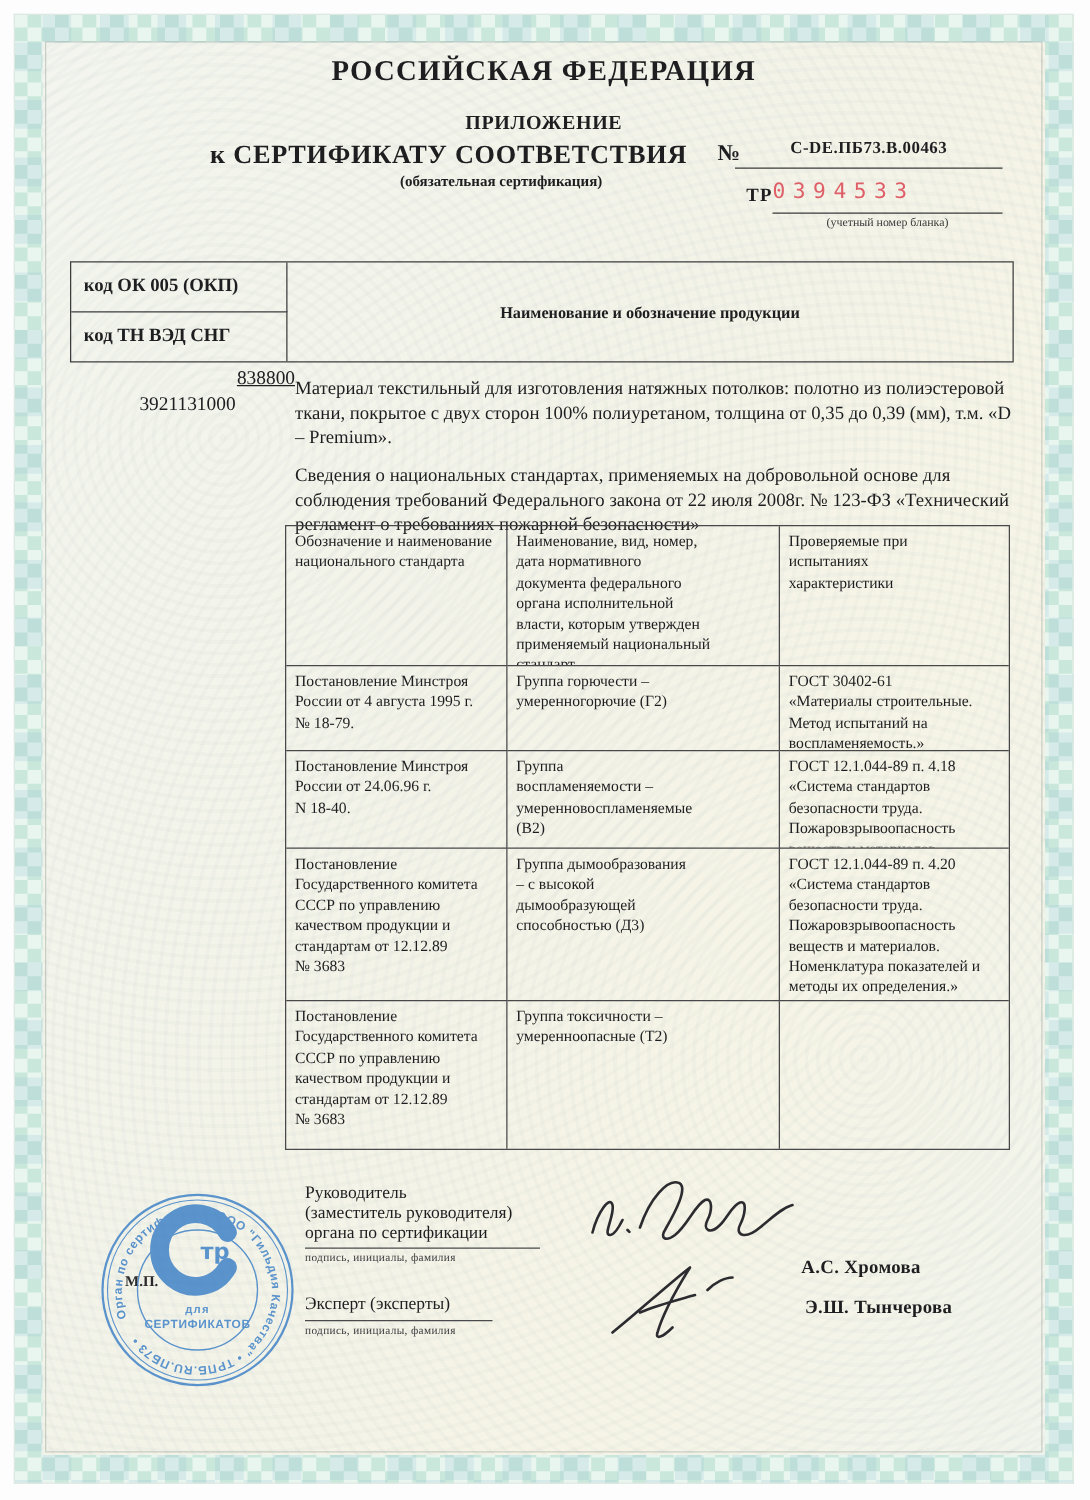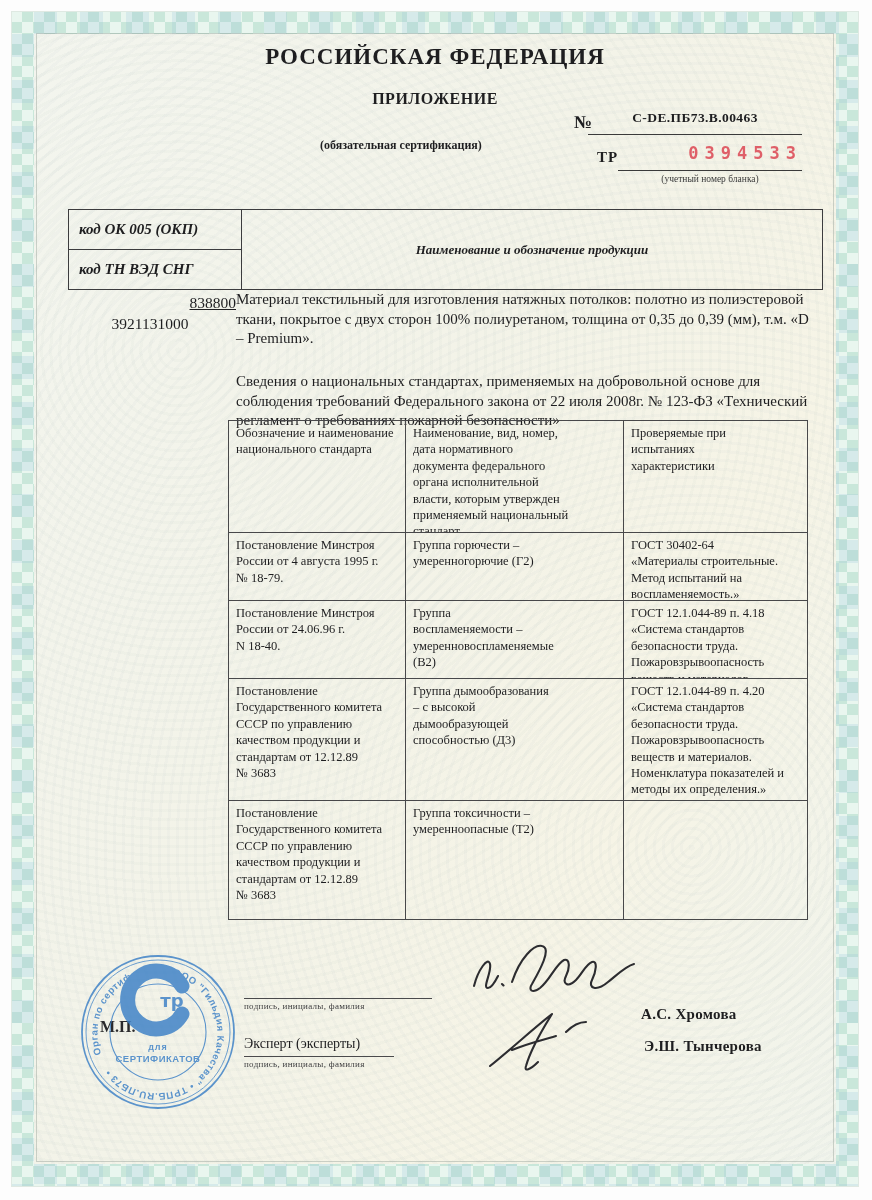--- a/index.html
+++ b/index.html
@@ -27,38 +27,38 @@
   .b{font-weight:bold;}
 
   .country-title{top:44px;font-size:23px;letter-spacing:1px;}
   .doc-type{top:90px;font-size:16px;letter-spacing:0.5px;}
   .cert-title{left:168px;top:111px;font-size:21px;letter-spacing:0.6px;}
   .num-sign{left:574px;top:112px;font-size:18px;}
   .cert-number{left:588px;top:110px;width:214px;height:24px;text-align:center;
     border-bottom:1.5px solid #3a3a3a;font-size:13.5px;font-weight:bold;letter-spacing:0.4px;}
   .cert-subtitle{left:320px;top:138px;font-size:12px;font-weight:bold;}
   .tr-label{left:597px;top:149px;font-size:15px;font-weight:bold;letter-spacing:1px;}
-  .tr-number{left:618px;top:143px;width:184px;height:27px;text-align:right;
+  .tr-number{left:618px;top:143px;width:184px;height:27px;text-align:left;
     border-bottom:1.5px solid #3a3a3a;font-family:"DejaVu Sans Mono",monospace;
-    font-size:17px;font-weight:bold;letter-spacing:6px;color:var(--accent-red,#df5f68);}
+    font-size:17px;font-weight:normal;letter-spacing:6px;color:var(--accent-red,#df5f68);}
   .tr-caption{left:618px;top:174px;width:184px;text-align:center;font-size:9.5px;color:#3b3b3b;}
 
-  .code-table{left:68px;top:209px;width:753px;height:79px;display:grid;
-    grid-template-columns:173px 1fr;grid-template-rows:1fr 1fr;border:1.5px solid #3c3c3e;font-style:italic;}
+  .code-table{left:56px;top:209px;width:753px;height:79px;display:grid;
+    grid-template-columns:173px 1fr;grid-template-rows:1fr 1fr;border:1.5px solid #3c3c3e;}
   .code-table .cc{display:flex;align-items:center;padding-left:10px;
     font-weight:bold;font-size:15px;border-right:1px solid #3c3c3e;}
   .code-table .cc.top{border-bottom:1px solid #3c3c3e;}
   .code-table .prod{grid-column:2;grid-row:1/3;display:flex;align-items:center;
     justify-content:center;font-weight:bold;font-size:13px;}
 
   .codes{left:64px;top:292px;width:172px;text-align:center;font-size:15.5px;line-height:21px;}
   .codes .u{text-decoration:underline;text-align:right;}
 
   .para{left:236px;width:578px;font-size:15px;line-height:19.5px;}
-  .para1{top:290px;}
+  .para1{top:302px;}
   .para2{top:372px;}
 
   .stable{left:228px;top:420px;width:578px;display:grid;
     grid-template-columns:177px 218px 183px;grid-template-rows:112px 68px 78px 122px 118px;
     border:1.5px solid #48484a;}
   .stable>div{border-right:1px solid #48484a;border-bottom:1px solid #48484a;
     padding:4px 5px 2px 7px;font-size:12.5px;line-height:16.4px;white-space:pre-line;overflow:hidden;}
   .stable>div:nth-child(3n){border-right:none;}
   .stable>div:nth-child(n+13){border-bottom:none;}
 
@@ -71,38 +71,39 @@
   .sign-caption{font-size:9px;color:#3d3d3f;letter-spacing:0.3px;}
   .cap1{left:244px;top:1001px;}
   .cap2{left:244px;top:1059px;}
   .sig-name{font-size:15px;font-weight:bold;letter-spacing:0.3px;}
   .name1{left:641px;top:1006px;}
   .name2{left:644px;top:1038px;}
   .sig-ink{stroke:#2c2c30;stroke-width:2.1;fill:none;stroke-linecap:round;stroke-linejoin:round;}
   .sig1{left:468px;top:936px;}
   .sig2{left:482px;top:1010px;}
 
-  .mp-label{left:100px;top:1018px;font-size:16px;font-weight:bold;color:#2a2a2c;}
+  .mp-label{left:100px;top:1018px;font-size:12px;font-weight:bold;color:#2a2a2c;}
   .stamp{left:76px;top:950px;opacity:0.82;}
   .stamp text{fill:var(--stamp-blue,#3a7fc6);}
   .stamp .ring-txt{font-family:"Liberation Sans",sans-serif;font-size:9.6px;
     font-weight:bold;letter-spacing:0.6px;}
   .stamp .logo-c{font-family:"DejaVu Sans",sans-serif;font-weight:bold;}
   .stamp .cap{font-family:"Liberation Sans",sans-serif;font-weight:bold;}
 </style>
 </head>
 <body>
 
 <div class="canvas">
   <div class="border-band"></div>
   <div class="page-interior"></div>
   <div class="inner-frame"></div>
 
   <div class="abs ctr b country-title">РОССИЙСКАЯ ФЕДЕРАЦИЯ</div>
   <div class="abs ctr b doc-type">ПРИЛОЖЕНИЕ</div>
+  <div class="abs b cert-title">к СЕРТИФИКАТУ СООТВЕТСТВИЯ</div>
   <div class="abs b num-sign">№</div>
   <div class="abs cert-number">С-DE.ПБ73.В.00463</div>
   <div class="abs cert-subtitle">(обязательная сертификация)</div>
   <div class="abs tr-label">ТР</div>
   <div class="abs tr-number">0394533</div>
   <div class="abs tr-caption">(учетный номер бланка)</div>
 
   <div class="abs code-table">
     <div class="cc top">код ОК 005 (ОКП)</div>
     <div class="cc">код ТН ВЭД СНГ</div>
@@ -130,21 +131,21 @@
     <div>Проверяемые при
 испытаниях
 характеристики</div>
 
     <div>Постановление Минстроя
 России от 4 августа 1995 г.
 № 18-79.</div>
     <div>Группа горючести –
 умеренногорючие (Г2)</div>
 
-    <div>ГОСТ 30402-64
+    <div>ГОСТ 30402-61
 «Материалы строительные.
 Метод испытаний на
 воспламеняемость.»</div>
     <div>Постановление Минстроя
 России от 24.06.96 г.
 N 18-40.</div>
     <div>Группа
 воспламеняемости –
 умеренновоспламеняемые
 (В2)</div>
@@ -177,20 +178,23 @@
     <div>Постановление
 Государственного комитета
 СССР по управлению
 качеством продукции и
 стандартам от 12.12.89
 № 3683</div>
     <div>Группа токсичности –
 умеренноопасные (Т2)</div>
   </div>
 
+  <div class="abs role role1">Руководитель
+(заместитель руководителя)
+органа по сертификации</div>
   <div class="abs sign-line line1"></div>
   <div class="abs sign-caption cap1">подпись, инициалы, фамилия</div>
   <svg class="abs sig1" width="175" height="72" viewBox="0 0 175 72">
     <path class="sig-ink" d="M6,50 C10,34 20,20 22,28 C24,36 14,52 20,52 C24,52 28,44 30,40 M34,48 l1.5,1.5 M44,46 C52,22 66,8 74,10 C84,12 72,34 64,48 C60,54 64,58 72,52 C82,44 88,28 96,24 C102,22 102,32 98,40 C94,48 100,52 108,44 C114,38 118,28 124,26 C130,24 128,36 124,44 C120,52 128,56 140,46 C150,38 158,30 166,28"></path>
   </svg>
   <div class="abs sig-name name1">А.С. Хромова</div>
 
   <div class="abs role role2">Эксперт (эксперты)</div>
   <div class="abs sign-line line2"></div>
   <div class="abs sign-caption cap2">подпись, инициалы, фамилия</div>

